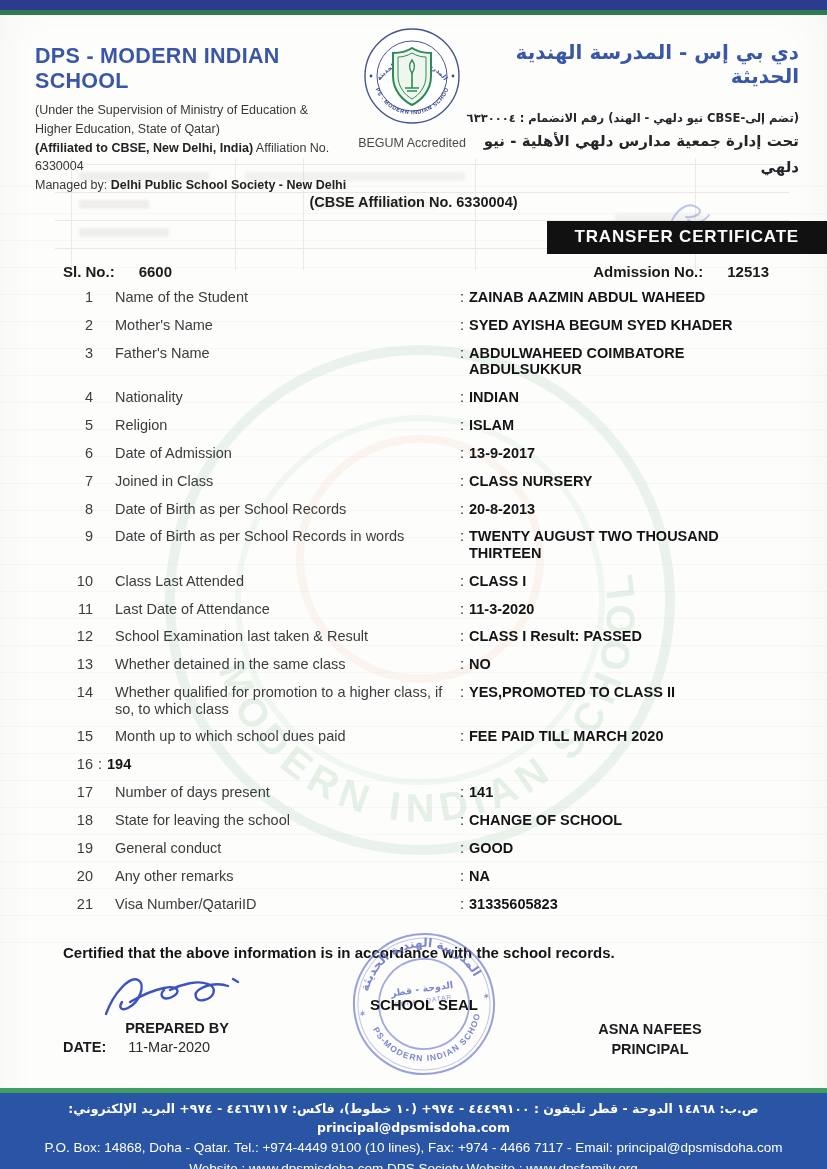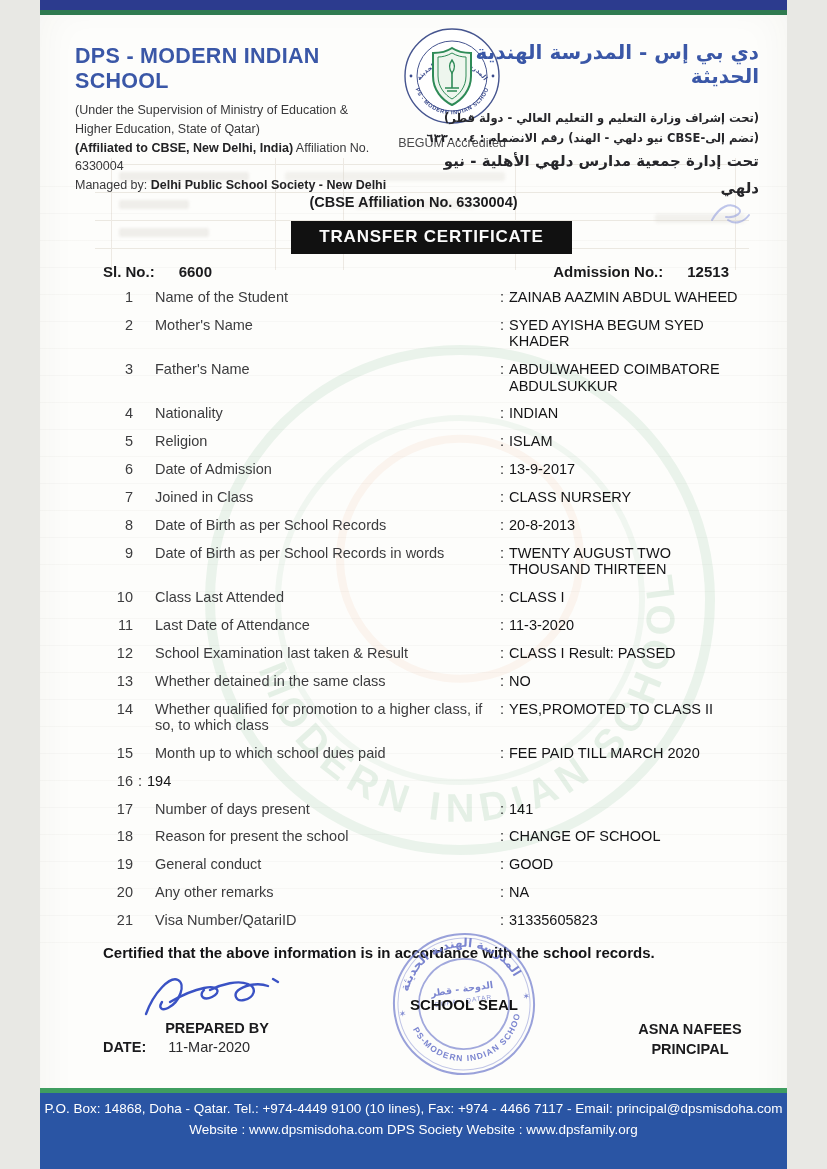--- a/index.html
+++ b/index.html
@@ -1,17 +1,17 @@
 <!DOCTYPE html>
 <html><head>
 <meta charset="utf-8">
 <style>
   html,body{margin:0;padding:0;background:#e8e8e4;}
   .page{
-    position:relative;width:747px;height:1169px;margin:0 auto;
+    position:relative;width:827px;height:1169px;margin:0 auto;
     background:#fdfdfb;overflow:hidden;
     font-family:"Liberation Sans","DejaVu Sans",sans-serif;
     box-shadow:inset 0 0 40px rgba(60,55,40,.05);
   }
   .z3{position:absolute;z-index:3;}
   
   .bar-blue{position:absolute;top:0;left:0;right:0;height:10px;background:#2c3b8e;z-index:4;}
   .bar-green{position:absolute;top:10px;left:0;right:0;height:5px;background:#2f7a50;z-index:4;}
   
   .hdr-left{left:35px;top:44px;width:330px;}
@@ -29,34 +29,34 @@
   .gline-h{position:absolute;left:0;right:0;height:1px;background:#ddd7cd;}
   .gline-v{position:absolute;top:0;bottom:0;width:1px;background:#e0dad0;}
   .gblob{position:absolute;height:9px;background:#b9b3a8;opacity:.38;filter:blur(1.6px);border-radius:2px;}
   .scanlines{position:absolute;left:0;right:0;top:160px;height:800px;z-index:2;pointer-events:none;
     background:repeating-linear-gradient(180deg,transparent 0 26px,rgba(120,115,105,.045) 26px 27px);}
   .penmark{left:668px;top:198px;z-index:3;}
   
   .watermark{position:absolute;left:130px;top:310px;width:580px;height:580px;z-index:1;}
   
   .affil{left:0;right:0;top:194px;text-align:center;font-size:14.5px;font-weight:bold;color:#1c1c1e;}
-  .titlebar-wrap{left:0;right:0;top:221px;text-align:center;margin-left:36px;}
+  .titlebar-wrap{left:0;right:0;top:221px;text-align:right;margin-left:36px;}
   .titlebar{display:inline-block;background:#111;color:#fafafa;font-size:17px;font-weight:bold;
     letter-spacing:.8px;padding:6px 28px 7px;}
   .slrow{left:63px;right:58px;top:263px;display:flex;justify-content:space-between;
     font-size:15px;font-weight:bold;color:#1b1b1d;}
   .slrow .pair{display:flex;gap:24px;}
   
   .rows{left:0;right:0;top:289px;}
   .tc-row{display:flex;align-items:flex-start;margin:0 40px 11.5px 63px;
     font-size:14.5px;line-height:1.13;color:#3c3c3e;}
   .tc-row .num{width:30px;text-align:right;flex:0 0 auto;}
   .tc-row .lbl{width:340px;margin-left:22px;flex:0 0 auto;}
   .tc-row .col{width:14px;text-align:center;flex:0 0 auto;color:#2a2a2c;}
-  .tc-row .val{font-weight:normal;color:#141416;max-width:280px;}
+  .tc-row .val{font-weight:bold;color:#141416;max-width:280px;}
   .certified{left:63px;top:944px;font-size:15px;font-weight:bold;color:#141416;}
   
   .sig-svg{left:100px;top:968px;}
   .prepared{left:92px;top:1020px;width:170px;text-align:center;font-size:14.5px;font-weight:bold;color:#1b1b1d;}
   .dateline{left:63px;top:1039px;font-size:14.5px;color:#2c2c2e;}
   .dateline b{margin-right:22px;color:#1b1b1d;}
   .seal-svg{left:339px;top:926px;z-index:3;}
   .seal-label{left:339px;top:996px;width:170px;text-align:center;font-size:15px;font-weight:bold;color:#111;z-index:5;}
   .principal{left:555px;top:1020px;width:190px;text-align:center;font-size:14.5px;font-weight:bold;color:#1b1b1d;line-height:1.35;}
   
@@ -136,21 +136,20 @@
       <path d="M54 27 C59 30 64 31 68 31 L68 50 C68 61 61 69 54 73 C47 69 40 61 40 50 L40 31 C44 31 49 30 54 27 Z" fill="none" stroke="#2e8b57" stroke-width="1"></path>
       <path d="M54 34 C57 38 57 43 54 47 C51 43 51 38 54 34 Z" fill="none" stroke="#2e8b57" stroke-width="1.4"></path>
       <line x1="54" y1="47" x2="54" y2="62" stroke="#2e8b57" stroke-width="1.6"></line>
       <path d="M47 62 h14 M49 65 h10" stroke="#2e8b57" stroke-width="1.3" fill="none"></path>
     </svg>
     <div class="qnsa">BEGUM Accredited</div>
   </div>
 
   <div class="z3 hdr-right">
     <div class="school-name-ar">دي بي إس - المدرسة الهندية الحديثة</div>
-    <div class="ar-sub">(تحت إشراف وزارة التعليم و التعليم العالي - دولة قطر)</div>
     <div class="ar-sub">(تضم إلى-CBSE نيو دلهي - الهند) رقم الانضمام : ٦٣٣٠٠٠٤</div>
     <div class="ar-sub big">تحت إدارة جمعية مدارس دلهي الأهلية - نيو دلهي</div>
   </div>
 
   <div class="z3 affil">(CBSE Affiliation No. 6330004)</div>
   <div class="z3 titlebar-wrap">
     <span class="titlebar">TRANSFER CERTIFICATE</span>
   </div>
 
   <div class="z3 slrow">
@@ -261,21 +260,21 @@
         <span class="val">194</span>
       </div>
       <div class="tc-row">
         <span class="num">17</span>
         <span class="lbl">Number of days present</span>
         <span class="col">:</span>
         <span class="val">141</span>
       </div>
       <div class="tc-row">
         <span class="num">18</span>
-        <span class="lbl">Reason for present the school</span>
+        <span class="lbl">State for leaving the school</span>
         <span class="col">:</span>
         <span class="val">CHANGE OF SCHOOL</span>
       </div>
       <div class="tc-row">
         <span class="num">19</span>
         <span class="lbl">General conduct</span>
         <span class="col">:</span>
         <span class="val">GOOD</span>
       </div>
       <div class="tc-row">
@@ -329,18 +328,19 @@
   <div class="z3 seal-label">SCHOOL SEAL</div>
 
   <div class="z3 principal">
     <div>ASNA NAFEES</div>
     <div>PRINCIPAL</div>
   </div>
 
   <div class="footer">
     <div class="footer-green"></div>
     <div class="footer-blue">
+      <div class="f-ar">ص.ب: ١٤٨٦٨ الدوحة - قطر تليفون : ٤٤٤٩٩١٠٠ - ٩٧٤+ (١٠ خطوط)، فاكس: ٤٤٦٦٧١١٧ - ٩٧٤+ البريد الإلكتروني: principal@dpsmisdoha.com</div>
       <div class="f-en">P.O. Box: 14868, Doha - Qatar.  Tel.: +974-4449 9100 (10 lines), Fax: +974 - 4466 7117 - Email: principal@dpsmisdoha.com</div>
       <div class="f-en">Website : www.dpsmisdoha.com  DPS Society  Website : www.dpsfamily.org</div>
     </div>
   </div>
 
 </div>
 
 </body></html>

